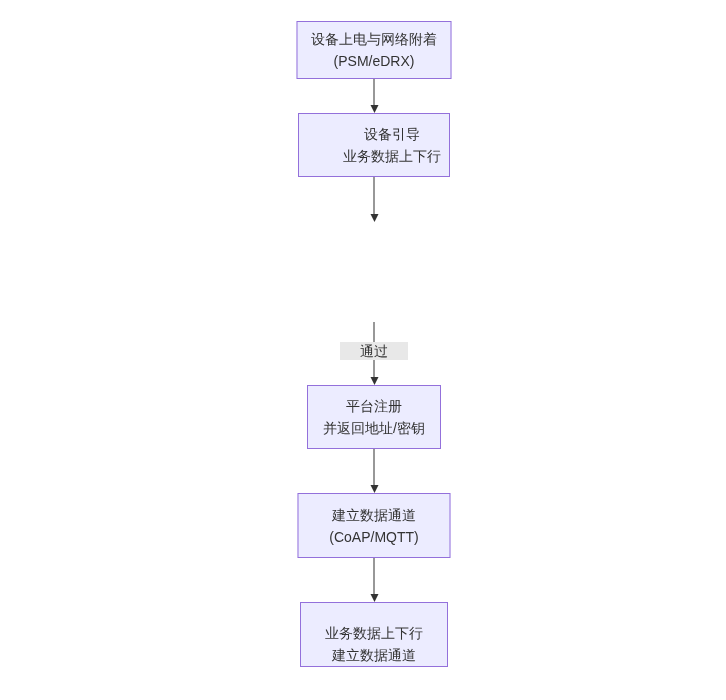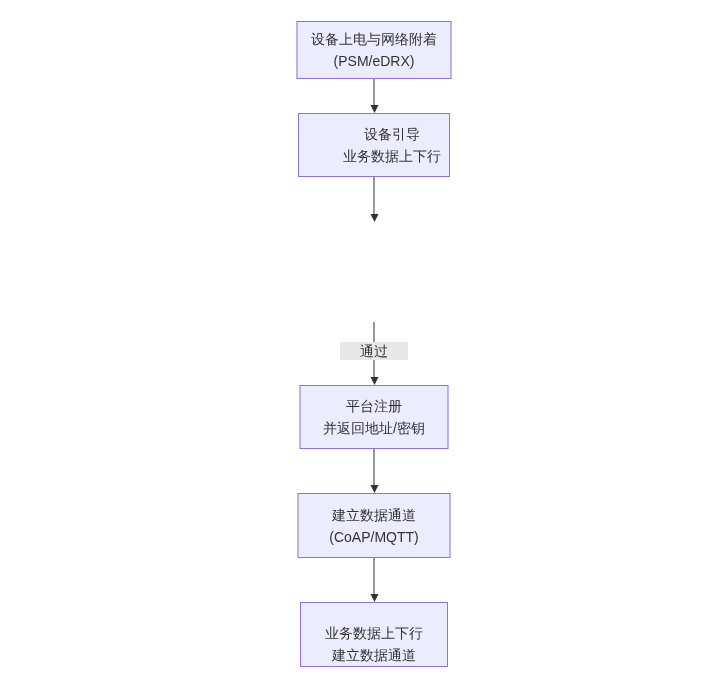--- a/index.html
+++ b/index.html
@@ -106,21 +106,21 @@
     <div class="head"></div>
   </div>
 
 
   <div class="edge" style="top:322px; height:63px;">
     <div class="shaft"></div>
     <div class="head"></div>
   </div>
   <div class="edge-label">通过</div>
 
-  <div class="node" style="top:385px; width:149px; height:64px;align-items:center;">
+  <div class="node" style="top:385px; width:134px; height:64px;align-items:center;">
     <div>平台注册</div>
     <div>并返回地址/密钥</div>
   </div>
 
   <div class="edge" style="top:449px; height:44px;">
     <div class="shaft"></div>
     <div class="head"></div>
   </div>
 
   <div class="node" style="top:493px; width:153px; height:65px;">

